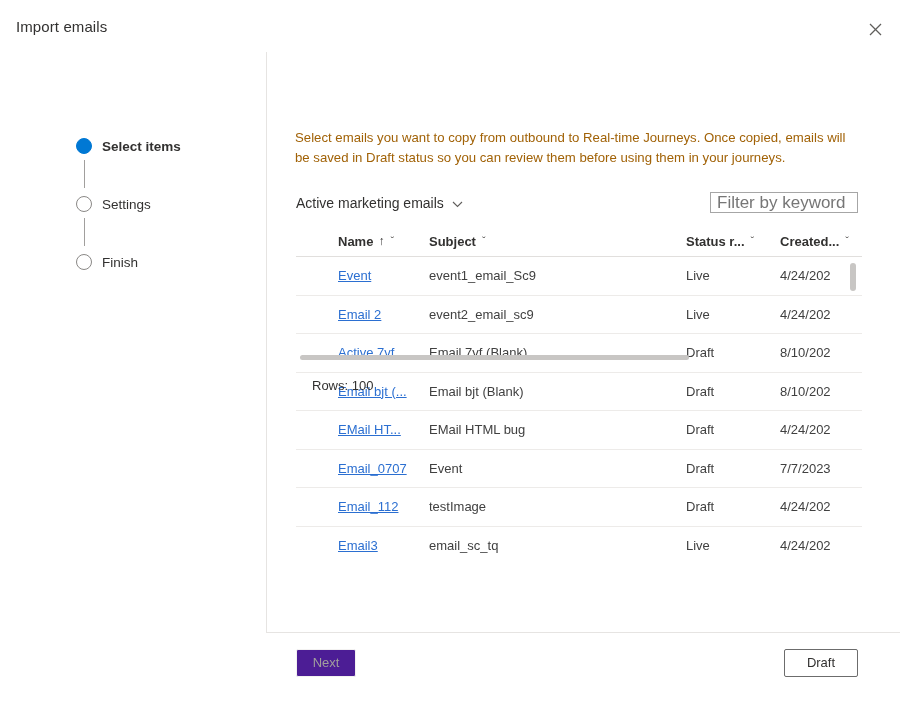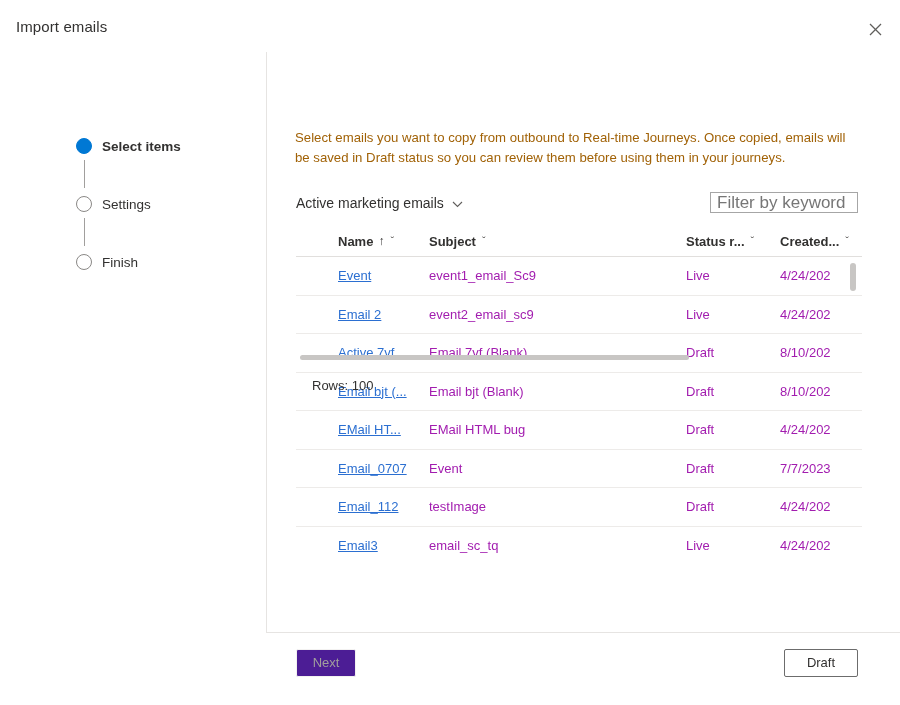--- a/index.html
+++ b/index.html
@@ -208,21 +208,21 @@
   .grid-row {
     position: relative;
     height: 37.5px;
     border-bottom: 1px solid #edebe9;
     cursor: pointer;
   }
   .grid-row .cell {
     position: absolute;
     top: 11px;
     font-size: 13px;
-    color: #a21caf;
+    color: #404040;
     white-space: nowrap;
   }
   .cell.c-name {
     left: 42px;
     color: #2b6fd1;
   }
   .cell.c-subject { left: 133px; }
   .cell.c-status  { left: 390px; }
   .cell.c-created { left: 484px; }
 

